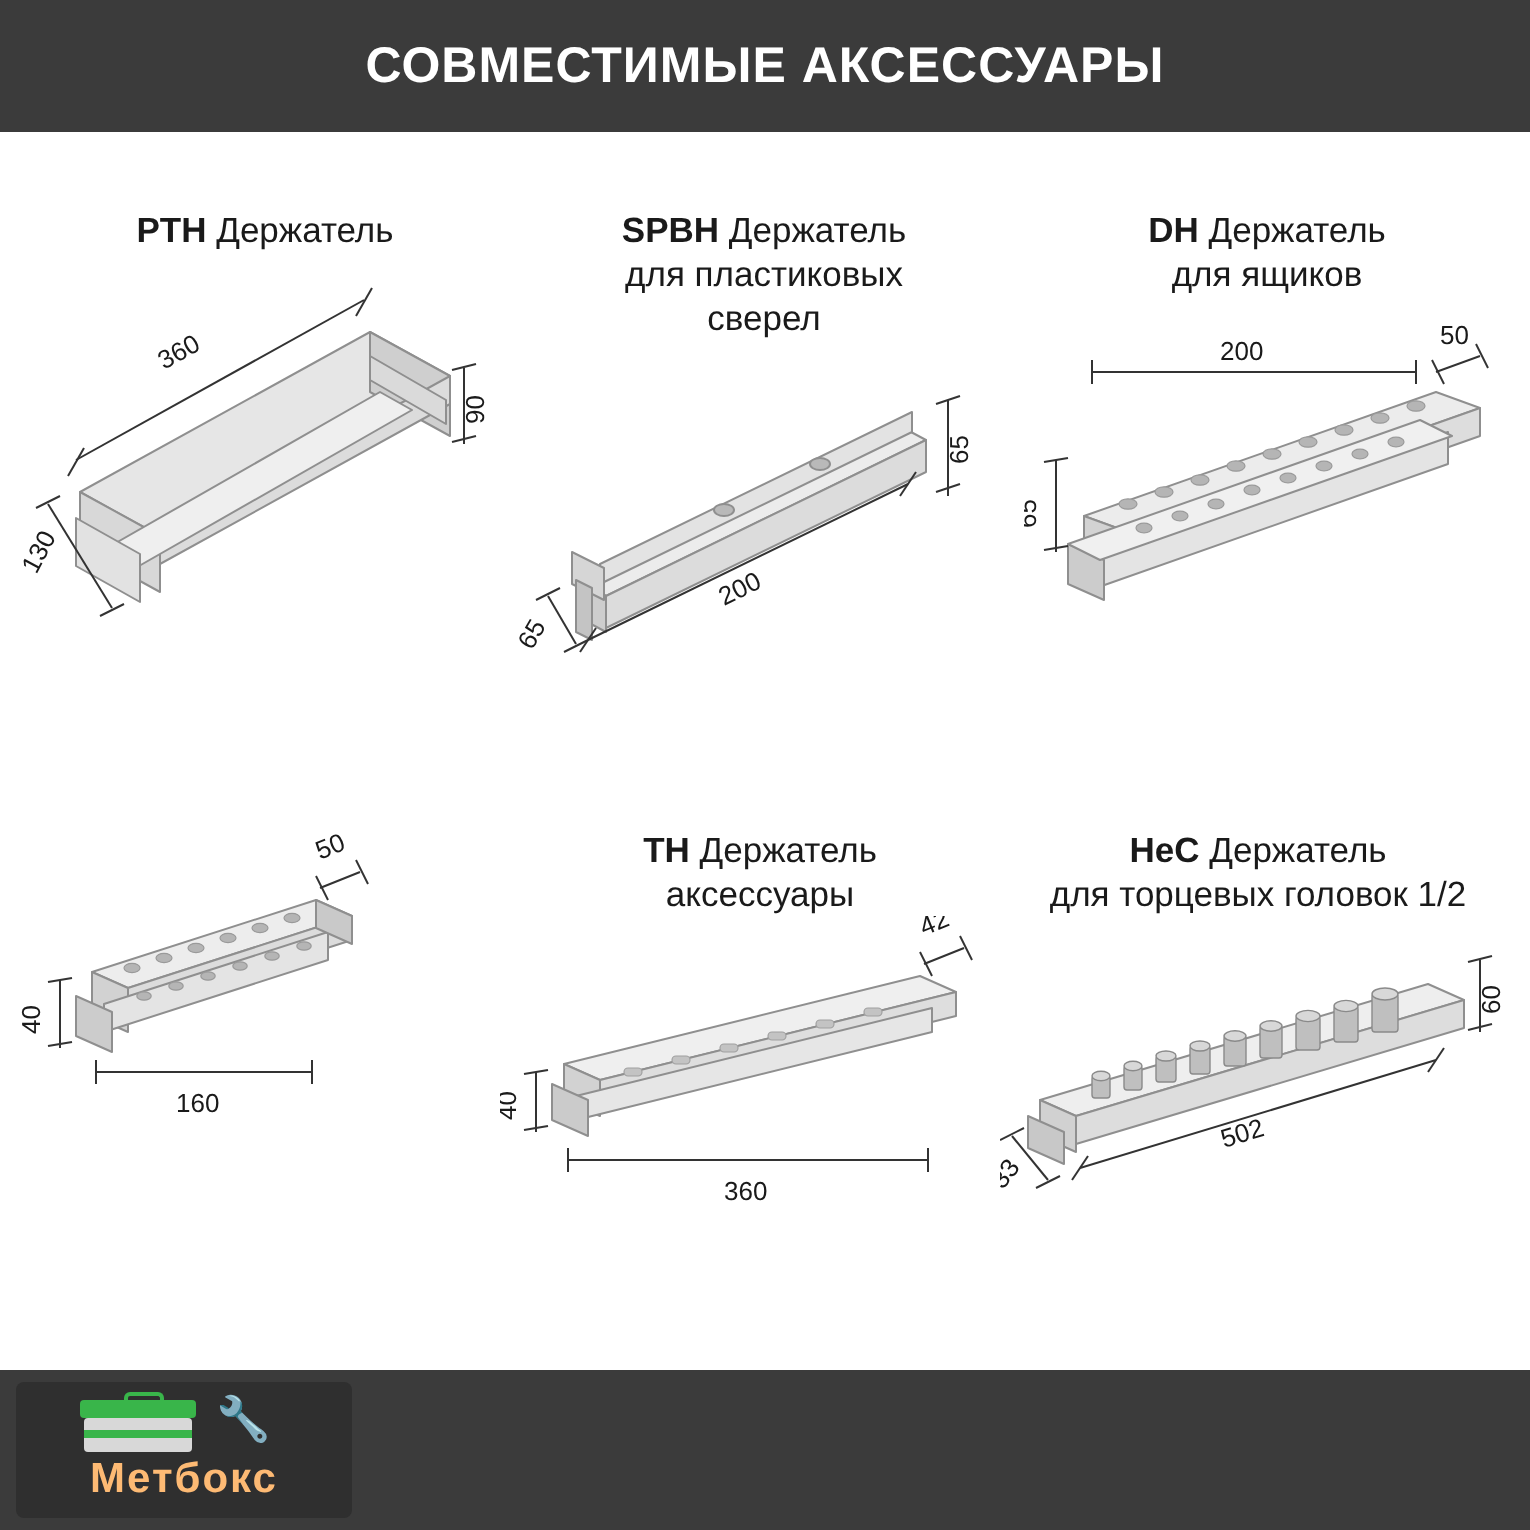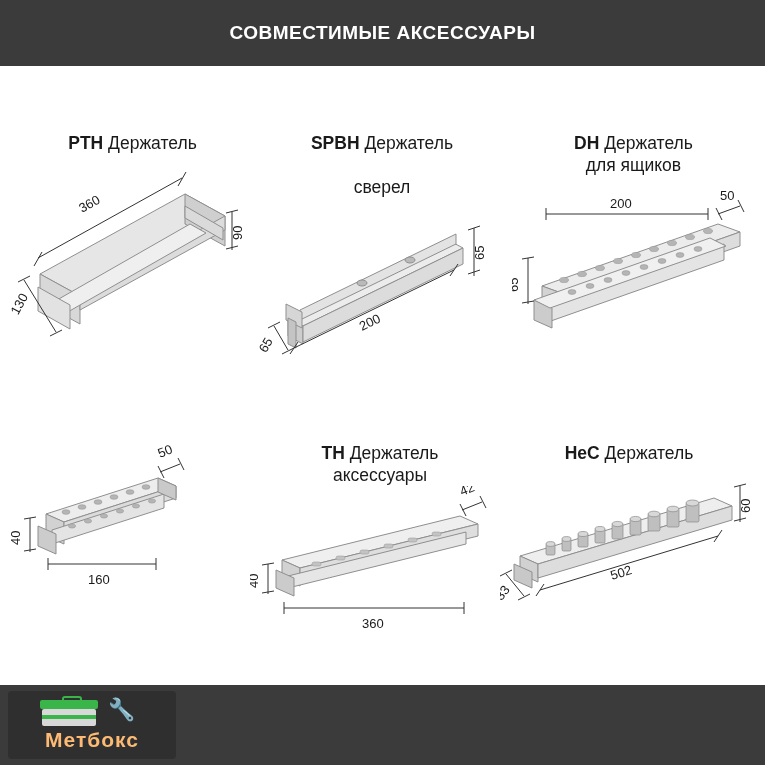--- a/index.html
+++ b/index.html
@@ -9,21 +9,21 @@
     font-family:"Liberation Sans", sans-serif;
     overflow:hidden;
     position:relative;
   }
   .header{
     position:absolute;left:0;top:0;width:765px;height:66px;
     background:#3b3b3b;
     display:flex;align-items:center;justify-content:center;
   }
   .header-title{
-    color:#ffffff;font-size:19px;font-weight:bold;letter-spacing:.5px;
+    color:#ffffff;font-size:25px;font-weight:bold;letter-spacing:.5px;
     text-transform:uppercase;
   }
   .footer{
     position:absolute;left:0;bottom:0;width:765px;height:80px;
     background:#3b3b3b;
   }
   .logo{
     position:absolute;left:8px;bottom:6px;width:168px;height:68px;
     background:#2f2f2f;border-radius:4px;
     display:flex;align-items:center;justify-content:center;
@@ -48,21 +48,21 @@
     position:absolute;left:96px;top:3px;width:44px;height:26px;
     color:#cfcfcf;font-size:22px;line-height:26px;
   }
   .logo-text{
     position:absolute;left:0;bottom:4px;width:160px;text-align:center;
     color:#fdba74;font-size:21px;font-weight:bold;letter-spacing:1px;
   }
   .grid{
     position:absolute;left:0;top:66px;width:765px;height:619px;
   }
-  .cell{position:absolute;margin-top:28px;}
+  .cell{position:absolute;}
   .cap{
     text-align:center;font-size:17.5px;color:#1a1a1a;line-height:22px;
   }
   .cap b{font-weight:bold;}
   .art{position:relative;}
   svg{display:block;}
   .dim{font-family:"Liberation Sans", sans-serif;font-size:13px;fill:#1a1a1a;}
 </style>
 </head>
 <body>
@@ -107,21 +107,21 @@
         <text class="dim" x="228" y="82" transform="rotate(-90 232 82)">90</text>
         <text class="dim" x="6" y="158" transform="rotate(-62 10 158)">130</text>
       </svg>
     </div>
   </div>
 
   <div class="cell" style="left:258px;top:38px;width:248px;">
     <div class="cap">
       <b>SPBH</b>
       <span>Держатель</span><br>
-      <br>
+      <span>для пластиковых</span><br>
       <span>сверел</span>
     </div>
     <div class="art">
       <svg width="248" height="175" viewBox="0 0 248 175">
         <g stroke="#8f8f8f" stroke-width="1" stroke-linejoin="round">
           <polygon points="30,120 190,42 205,50 45,128" fill="#ececec"></polygon>
           <polygon points="30,120 45,128 45,146 30,138" fill="#cdcdcd"></polygon>
           <polygon points="45,128 205,50 205,66 45,144" fill="#dcdcdc"></polygon>
           <polygon points="42,112 198,36 198,46 42,122" fill="#e3e3e3"></polygon>
           <polygon points="28,106 44,114 44,130 28,122" fill="#d6d6d6"></polygon>
@@ -282,20 +282,21 @@
         <text class="dim" x="2" y="96" transform="rotate(-90 8 96)">40</text>
         <text class="dim" x="112" y="142">360</text>
       </svg>
     </div>
   </div>
 
   <div class="cell" style="left:500px;top:348px;width:258px;">
     <div class="cap">
       <b>HeC</b>
       <span>Держатель</span><br>
+      <span>для торцевых головок 1/2</span>
     </div>
     <div class="art">
       <svg width="258" height="150" viewBox="0 0 258 150">
         <g stroke="#8f8f8f" stroke-width="1" stroke-linejoin="round">
           <polygon points="20,92 214,34 232,42 38,100" fill="#eeeeee"></polygon>
           <polygon points="20,92 38,100 38,118 20,110" fill="#d1d1d1"></polygon>
           <polygon points="38,100 232,42 232,56 38,114" fill="#dddddd"></polygon>
           <polygon points="14,100 32,108 32,124 14,116" fill="#c8c8c8"></polygon>
         </g>
 

